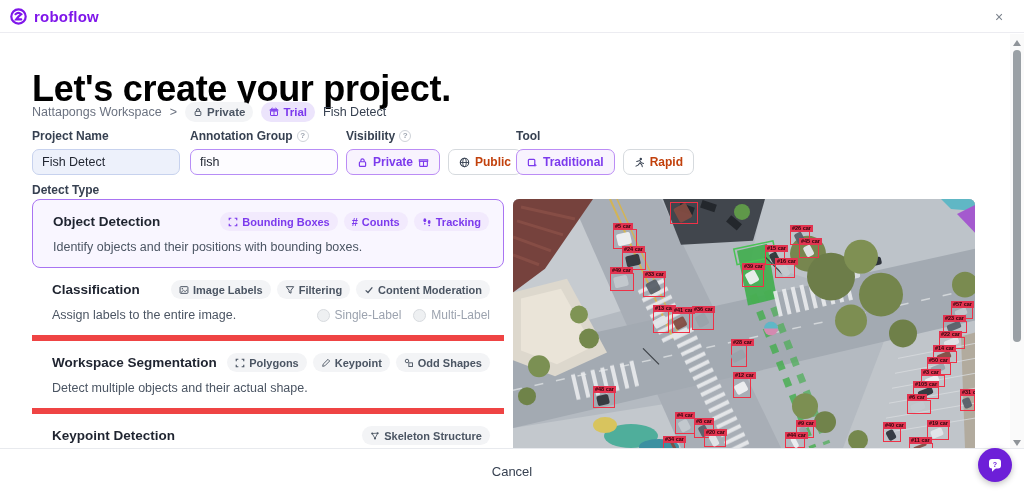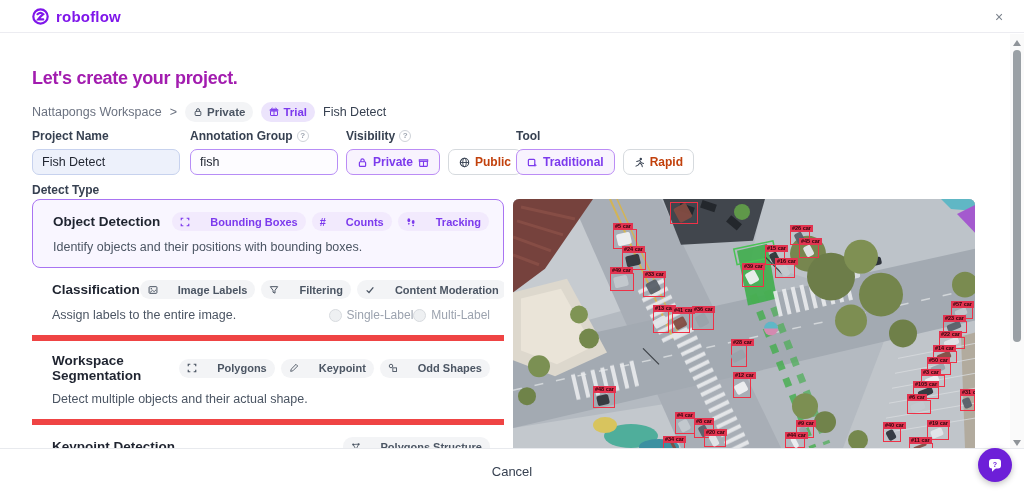--- a/index.html
+++ b/index.html
@@ -2,28 +2,28 @@
 <html><head>
 <meta charset="utf-8">
 <style>
   * { margin:0; padding:0; box-sizing:border-box; }
   html,body { width:1024px; height:494px; overflow:hidden; background:#fff;
               font-family:"Liberation Sans", sans-serif; color:#1f2430; }
   .stage { position:relative; width:1024px; height:494px; background:#fff; }
 
   
   .topbar { position:absolute; left:0; top:0; width:1024px; height:33px; background:#fff;
-            border-bottom:1px solid #ececf1; display:flex; align-items:center; padding:0 32px; z-index:20; }
+            border-bottom:1px solid #ececf1; display:flex; align-items:center; padding:0 10px; z-index:20; }
   .brand { display:flex; align-items:center; gap:7px; }
   .brand-word { font-size:15px; font-weight:800; color:#7f16ea; letter-spacing:.2px; }
   .close-x { position:absolute; right:16px; top:8px; width:18px; height:18px; border:none; background:none;
              color:#7b828c; font-size:14px; line-height:18px; cursor:pointer; }
 
   
-  .page-title { position:absolute; left:32px; top:68px; font-size:18px; font-weight:800; color:#a21caf; letter-spacing:-.3px; }
+  .page-title { position:absolute; left:32px; top:68px; font-size:36px; font-weight:800; color:#000000; letter-spacing:-.3px; }
   .crumbs { position:absolute; left:32px; top:102px; display:flex; align-items:center; gap:8px;
             font-size:12.5px; color:#6b7280; }
   .crumb-proj { color:#374151; font-weight:500; }
   .pill { display:inline-flex; align-items:center; gap:4px; height:20px; padding:0 8px; border-radius:10px;
           font-size:11.5px; font-weight:600; }
   .pill.gray { background:#f3f4f6; color:#4b5563; }
   .pill.purple { background:#ece4fc; color:#7c3aed; }
 
   
   .fcol { position:absolute; top:129px; }
@@ -42,27 +42,27 @@
   .mini-ic { display:inline-block; }
 
   
   .pt-label { position:absolute; left:32px; top:183px; font-size:12px; font-weight:700; color:#374151; }
   .type-list { position:absolute; left:32px; top:199px; width:472px; height:249px; overflow:hidden; }
   .od-card { border:1.5px solid #a974f2; background:#f9f6ff; border-radius:8px; padding:12px 14px 13px 20px; }
   .type-row { padding:12px 14px 13px 20px; border-bottom:6px solid #ef4444; background:#fff; }
   .row-head { display:flex; align-items:center; justify-content:space-between; }
   .row-title { font-size:13.5px; font-weight:700; color:#1f2430; }
   .tags { display:flex; gap:6px; }
-  .tag { display:inline-flex; align-items:center; gap:20px; height:19px; padding:0 8px; border-radius:10px;
+  .tag { display:inline-flex; align-items:center; gap:4px; height:19px; padding:0 8px; border-radius:10px;
          font-size:11px; font-weight:600; white-space:nowrap; }
   .tag.p { background:#f2eafd; color:#7c3aed; }
   .tag.g { background:#f3f4f6; color:#4b5563; }
   .row-sub { display:flex; align-items:center; justify-content:space-between; margin-top:9px; }
   .row-desc { font-size:12.5px; color:#4b5563; }
-  .radios { display:flex; align-items:flex-start; }
+  .radios { display:flex; gap:12px; align-items:flex-start; }
   .radio { display:flex; gap:5px; align-items:center; font-size:12px; color:#9ca3af; }
   .rdot { width:13px; height:13px; border-radius:50%; background:#eef0f2; border:1px solid #d8dbdf; }
 
   
   .preview { position:absolute; left:513px; top:199px; width:462px; height:249px; border-radius:6px 6px 0 0;
              overflow:hidden; background:#b4bac1; }
   .scene { position:absolute; inset:0; width:100%; height:100%; }
   .bbox-layer { position:absolute; inset:0; }
   .bbox { position:absolute; border:1px solid #ef3147; }
   .car { position:absolute; left:15%; top:14%; width:62%; height:68%; border-radius:2px; opacity:.95; }
@@ -301,21 +301,21 @@
       <div class="row-head">
         <span class="row-title">Keypoint Detection</span>
         <span class="tags">
           <span class="tag g">
             <svg width="10" height="10" viewBox="0 0 12 12">
               <circle cx="2.6" cy="3" r="1.2" fill="#4b5563"></circle>
                 <circle cx="9.2" cy="2.6" r="1.2" fill="#4b5563"></circle>
                 <circle cx="6" cy="9" r="1.2" fill="#4b5563"></circle>
               <path d="M2.6 3 L9.2 2.6 L6 9 z" fill="none" stroke="#4b5563" stroke-width="1"></path>
             </svg>
-            <span>Polygons Structure</span>
+            <span>Skeleton Structure</span>
           </span>
         </span>
       </div>
       <div class="row-sub">
         <span class="row-desc">Identify keypoints ("skeletons") on subjects.</span>
       </div>
     </div>
 
   </div>
 

